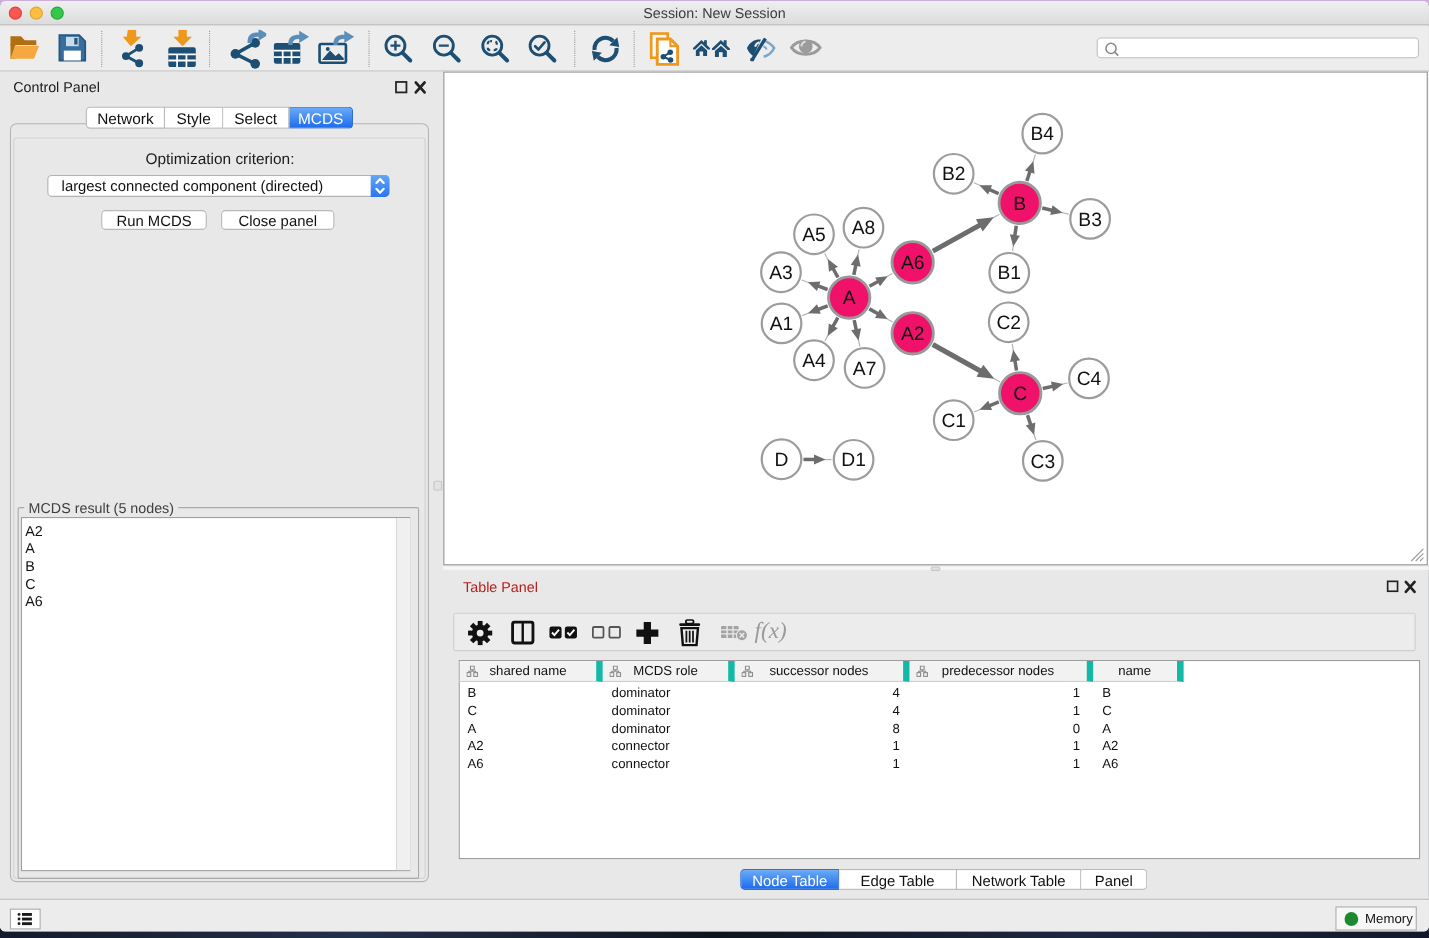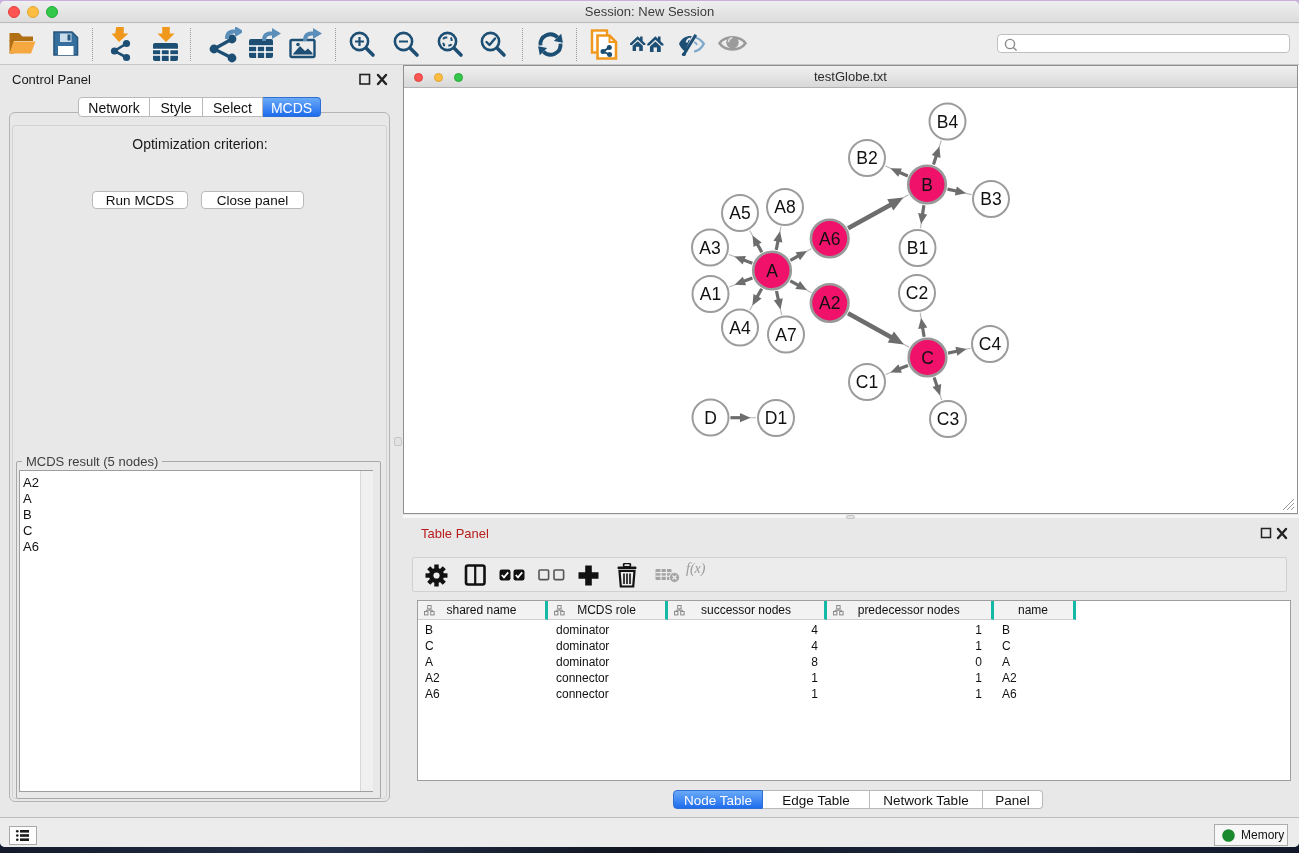--- a/index.html
+++ b/index.html
@@ -59,21 +59,21 @@
   #net-title { position:absolute; left:0; top:0; width:100%; height:22px;
                background:linear-gradient(#f0f0f0,#d8d8d8); border-bottom:1px solid #b3b3b3; }
   #net-title .t { position:absolute; width:100%; text-align:center; line-height:22px;
                   font-size:13px; color:#2b2b2b; }
   
   #tp-title { position:absolute; left:421px; top:525px; font-size:13px; color:#b91c1c; }
   #tp-toolbar { position:absolute; left:412px; top:556px; width:875px; height:35px;
                 background:#ececec; border:1px solid #d0d0d0; border-radius:2px; }
   #ntable { position:absolute; left:417px; top:599px; width:874px; height:181px;
             background:#fff; border:1px solid #9e9e9e; }
-  .th { position:absolute; top:0; height:19px; background:#f2f2f2; border-right:3px solid #14b8a6;
+  .th { position:absolute; top:0; height:19px; background:#f2f2f2; border-right:6px solid #14b8a6;
         border-bottom:1px solid #cfcfcf; font-size:12px; color:#111; text-align:center; line-height:19px; }
   .td { position:absolute; height:16px; line-height:16px; font-size:12px; color:#111; }
   .num { text-align:right; }
   .btabrow { position:absolute; left:673px; top:789px; }
   .btab { height:19px; line-height:19px; font-size:13.5px; }
   
   #statusbar { position:absolute; left:0; top:816px; width:1299px; height:30px;
                background:#ececec; border-top:1px solid #bdbdbd;text-align:right; }
   #listbtn { position:absolute; left:9px; top:8px; width:28px; height:19px; background:#fdfdfd;
              border:1px solid #a9a9a9; }
@@ -235,41 +235,44 @@
   </svg>
   <div id="cp-pane"></div>
   <div id="cp-inner"></div>
   <div class="tabrow" style="left:78px; top:96px;">
     <div class="tab first" style="width:72px">Network</div>
     <div class="tab" style="width:53px">Style</div>
     <div class="tab" style="width:60px">Select</div>
     <div class="tab sel last" style="width:58px">MCDS</div>
   </div>
   <div id="optlabel">Optimization criterion:</div>
+  <div id="dropdown">
+    <div class="txt">largest connected component (directed)</div>
+    <div class="spin">
+      <svg width="17" height="20" style="position:absolute;left:0;top:0">
+        <path d="M5.2 7.3 L8.5 3.8 L11.8 7.3" fill="none" stroke="#fff" stroke-width="2" stroke-linecap="round" stroke-linejoin="round"></path>
+        <path d="M5.2 12.7 L8.5 16.2 L11.8 12.7" fill="none" stroke="#fff" stroke-width="2" stroke-linecap="round" stroke-linejoin="round"></path>
+      </svg>
+    </div>
+  </div>
   <div class="pushbtn" style="left:92px; top:190px; width:96px;">Run MCDS</div>
   <div class="pushbtn" style="left:201px; top:190px; width:103px;">Close panel</div>
   <div id="groupbox"></div>
   <div id="grouplabel">MCDS result (5 nodes)</div>
   <div id="mcdslist">
     <div class="row">A2</div>
       <div class="row">A</div>
       <div class="row">B</div>
     <div class="row">C</div>
       <div class="row">A6</div>
     <div id="mcdsscroll"></div>
   </div>
 
   <div id="net-pane">
     <div id="net-win">
-      <div id="net-title">
-        <div class="tl" style="left:10px; top:6.5px; width:9px; height:9px; background:#fc5552; border:0.5px solid #e1403d;"></div>
-        <div class="tl" style="left:30px; top:6.5px; width:9px; height:9px; background:#fdbd40; border:0.5px solid #e0a430;"></div>
-        <div class="tl" style="left:50px; top:6.5px; width:9px; height:9px; background:#34c84a; border:0.5px solid #24a838;"></div>
-        <div class="t">testGlobe.txt</div>
-      </div>
       <svg style="position:absolute;right:2px;bottom:2px" width="13" height="13">
         <path d="M12 1 L1 12 M12 5 L5 12 M12 9 L9 12" stroke="#9a9a9a" stroke-width="1"></path>
       </svg>
     </div>
   </div>
   <svg style="position:absolute;left:404px;top:86px" width="894" height="426" viewBox="404 86 894 426" font-family="'Liberation Sans',sans-serif">
       <line x1="761.8" y1="251.2" x2="749.7" y2="229.5" stroke="#b5b5b5" stroke-width="1.1"></line>
       <line x1="776.2" y1="248.9" x2="781.0" y2="225.6" stroke="#b5b5b5" stroke-width="1.1"></line>
       <line x1="752.3" y1="262.2" x2="728.8" y2="253.5" stroke="#b5b5b5" stroke-width="1.1"></line>
       <line x1="752.4" y1="277.0" x2="729.2" y2="285.9" stroke="#b5b5b5" stroke-width="1.1"></line>
@@ -433,21 +436,21 @@
         <rect x="0.5" y="1" width="16" height="11" rx="1" fill="#a3a3a3"></rect>
         <g stroke="#ececec" stroke-width="1.2">
           <line x1="0.5" y1="4.6" x2="16.5" y2="4.6"></line>
           <line x1="0.5" y1="8.2" x2="16.5" y2="8.2"></line>
           <line x1="6" y1="1" x2="6" y2="12"></line>
           <line x1="11.4" y1="1" x2="11.4" y2="12"></line>
         </g>
         <circle cx="19.5" cy="9.5" r="5" fill="#a3a3a3" stroke="#ececec" stroke-width="1"></circle>
         <path d="M17.5 7.5 L21.5 11.5 M21.5 7.5 L17.5 11.5" stroke="#ececec" stroke-width="1.4"></path>
       </svg>
-      <div style="position:absolute;left:273px;top:3px;font-family:'Liberation Serif',serif;font-style:italic;font-size:14px;color:#9a9a9a;">f(x)</div>
+      <div style="position:absolute;left:273px;top:3px;font-family:'Liberation Serif',serif;font-style:italic;font-size:21px;color:#9a9a9a;">f(x)</div>
   </div>
   <div id="ntable">
     <div class="th" style="left:0px;width:130px"><svg width="11" height="11" style="position:absolute;left:6px;top:4px">
           <g fill="none" stroke="#8a8a8a" stroke-width="1">
             <rect x="3.7" y="0.5" width="3.4" height="3.4"></rect>
             <rect x="0.5" y="6.5" width="3.4" height="3.4"></rect>
             <rect x="6.7" y="6.5" width="3.4" height="3.4"></rect>
             <path d="M5.4 4 L5.4 5.2 M2.2 6.4 L2.2 5.2 L8.4 5.2 L8.4 6.4"></path>
           </g>
         </svg>shared name</div>

